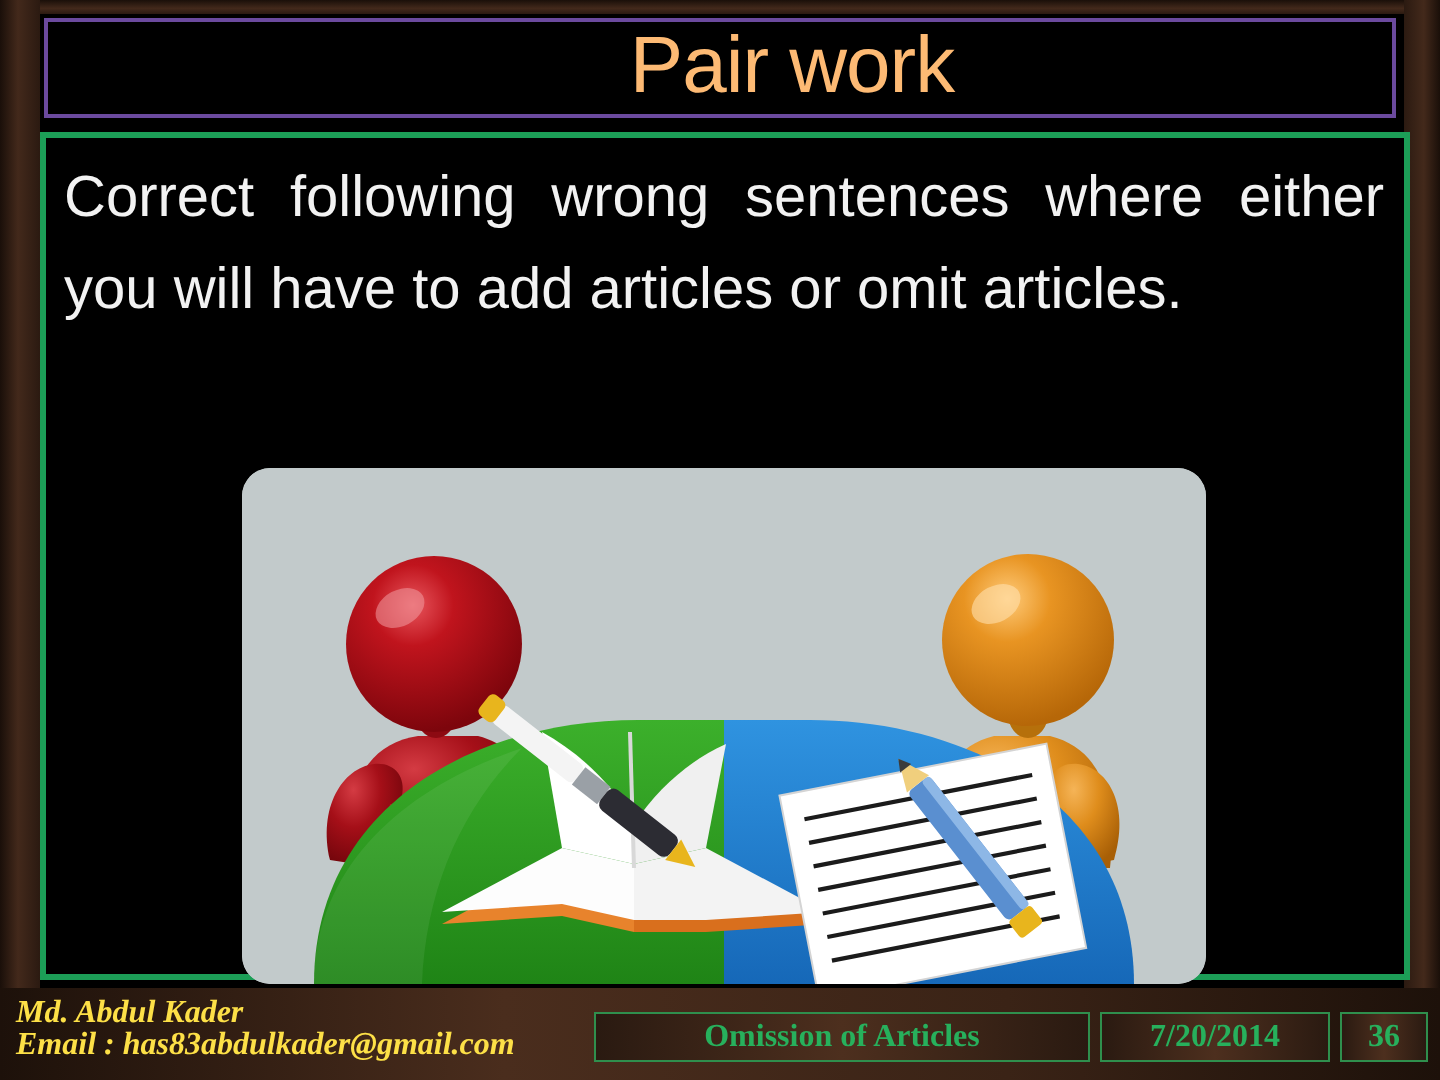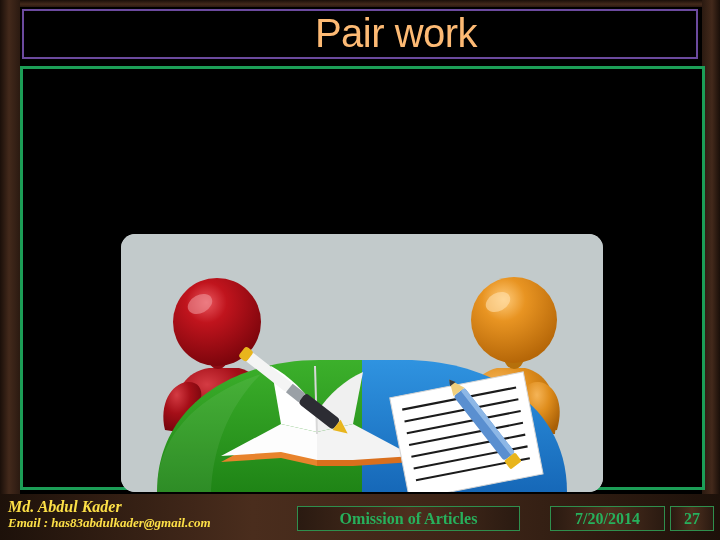--- a/index.html
+++ b/index.html
@@ -99,57 +99,58 @@
   #author-block {
     position: absolute;
     left: 8px; top: 5px;
     color: #fde047;
     font-family: "Liberation Serif", serif;
     font-style: italic;
     font-weight: bold;
     line-height: 16px;
   }
   #author-name  { font-size: 16px; display:block; }
-  #author-email { font-size: 13px; display:block; }
+  #author-email { font-size: 16px; display:block; }
 
   .footer-field {
     position: absolute;
     top: 506px;
     height: 25px;
     border: 1px solid #2f8f4d;
     background: linear-gradient(90deg,#2a1a11 0%,#4d2f1e 50%,#2a1a11 100%);
     color: #27b05c;
     font-family: "Liberation Serif", serif;
     font-weight: bold;
     font-size: 16px;
     line-height: 24px;
     text-align: center;
     box-sizing: border-box;
     overflow: hidden;
     white-space: nowrap;
   }
-  #footer-subject { left: 297px; width: 223px; }
+  #footer-subject { left: 297px; width: 248px; }
   #footer-date    { left: 550px; width: 115px; }
   #footer-page    { left: 670px; width: 44px; }
 </style>
 </head>
 <body>
 
 <div id="slide">
 
   <div class="frame-strip" id="frame-top"></div>
   <div class="frame-strip" id="frame-left"></div>
   <div class="frame-strip" id="frame-right"></div>
   <div class="frame-strip" id="frame-bottom"></div>
 
   <div id="title-box">
     <div id="title-text">Pair work</div>
   </div>
 
   <div id="body-box">
+    <div id="body-text">Correct following wrong sentences where either you will have to add articles or omit articles.</div>
 
     <div id="illustration">
       <svg viewBox="0 0 482 258" xmlns="http://www.w3.org/2000/svg">
         <defs>
           <radialGradient id="redHead" cx="38%" cy="28%" r="72%">
             <stop offset="0%" stop-color="#e8555c"></stop>
             <stop offset="32%" stop-color="#c0141d"></stop>
             <stop offset="100%" stop-color="#7d050c"></stop>
           </radialGradient>
           <radialGradient id="redBody" cx="35%" cy="25%" r="80%">
@@ -252,15 +253,15 @@
   <div id="footer">
     <div id="footer-bg"></div>
     <div id="author-block">
       <span id="author-name">Md. Abdul Kader</span>
       <span id="author-email">Email : has83abdulkader@gmail.com</span>
     </div>
   </div>
 
   <div class="footer-field" id="footer-subject">Omission of Articles</div>
   <div class="footer-field" id="footer-date">7/20/2014</div>
-  <div class="footer-field" id="footer-page">27</div>
+  <div class="footer-field" id="footer-page">36</div>
 
 </div>
 
 </body></html>

